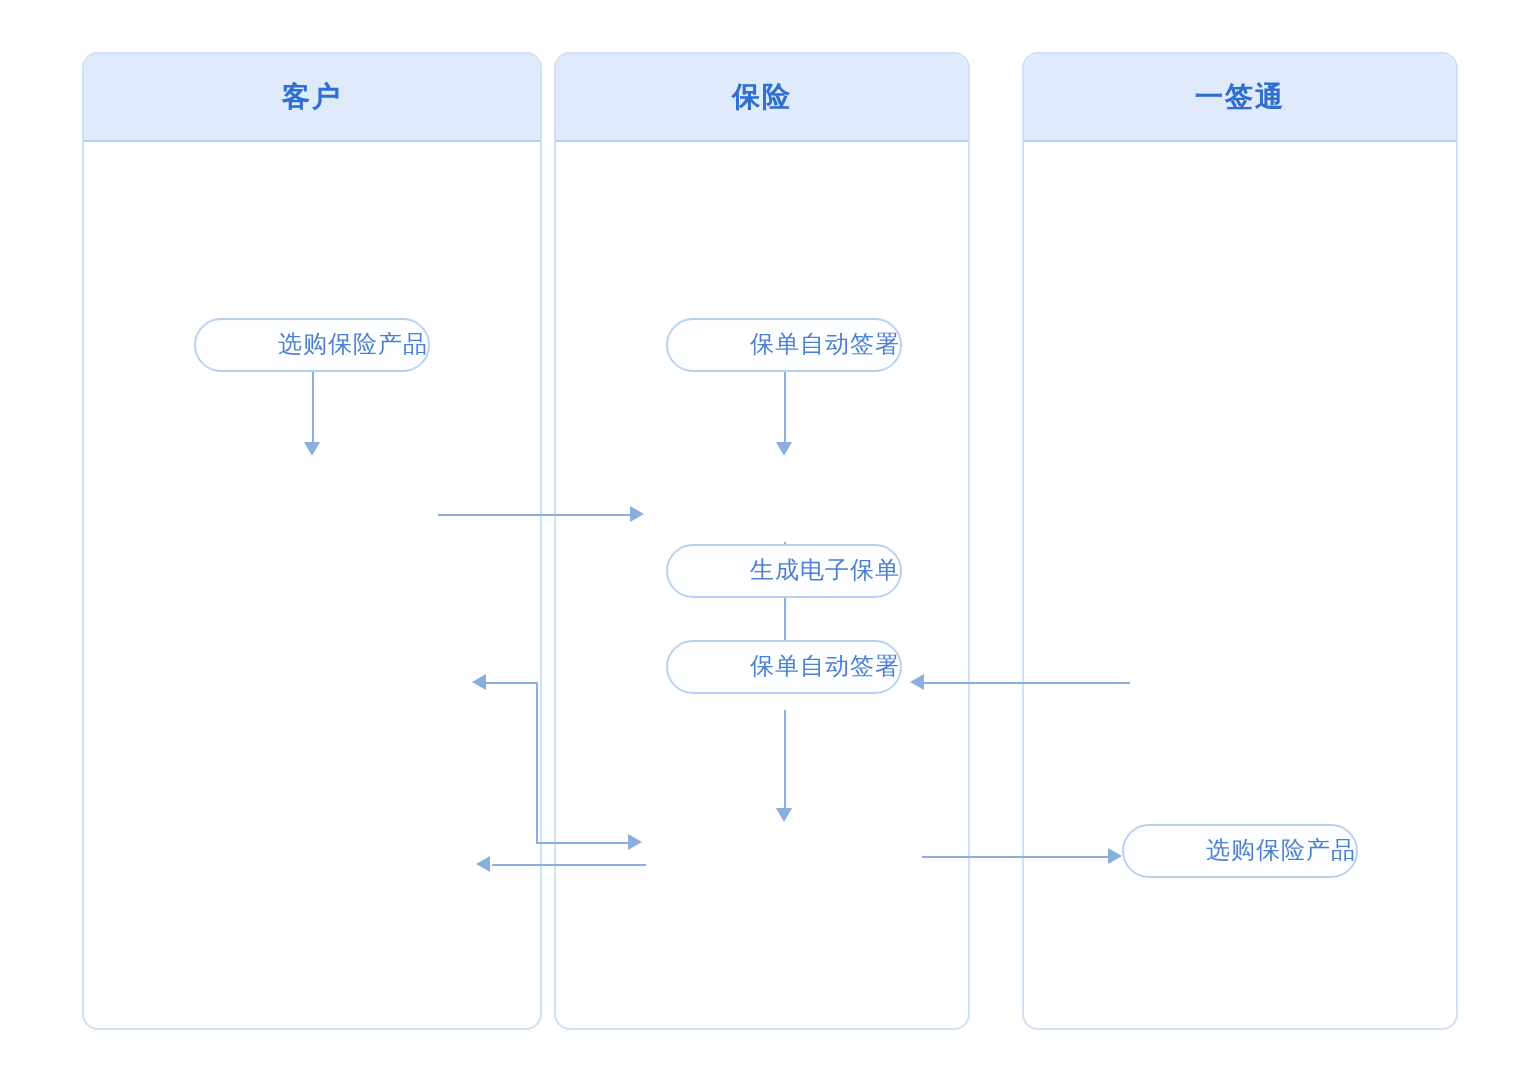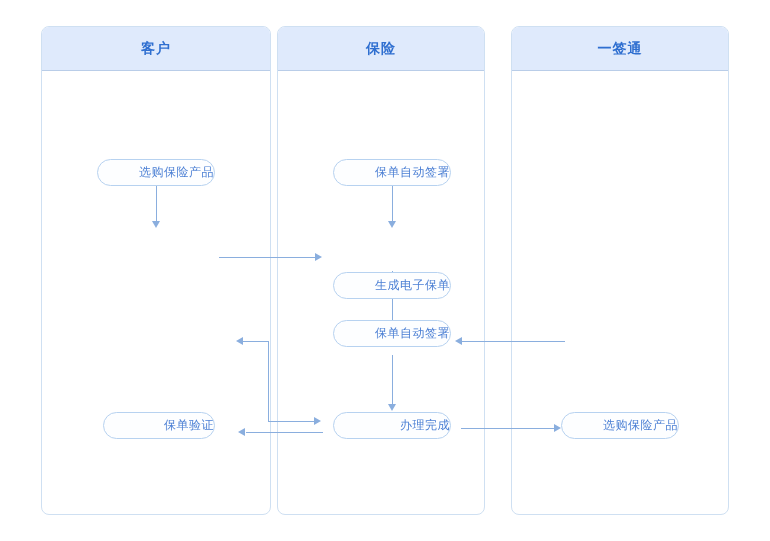--- a/index.html
+++ b/index.html
@@ -163,38 +163,32 @@
 
   <div class="conn h" style="left:461px; top:428px; width:96px;"></div>
   <div class="arrow right" style="left:554px; top:424px;"></div>
 
   <div class="node w6" style="left:97px; top:159px;">
     <span class="node-text">选购保险产品</span>
   </div>
 
 
 
-  <div class="node w5" style="left:103px; top:412px;">
-    <span class="node-text">保单验证</span>
-  </div>
 
   <div class="node w6" style="left:333px; top:159px;">
     <span class="node-text">保单自动签署</span>
   </div>
 
   <div class="node w6" style="left:333px; top:244px;margin-top:28px;">
     <span class="node-text">生成电子保单</span>
   </div>
 
   <div class="node w6" style="left:333px; top:320px;">
     <span class="node-text">保单自动签署</span>
   </div>
 
-  <div class="node w6" style="left:333px; top:412px;">
-    <span class="node-text">办理完成</span>
-  </div>
 
 
   <div class="node w6" style="left:561px; top:412px;">
     <span class="node-text">选购保险产品</span>
   </div>
 
 </div>
 
 </body></html>

